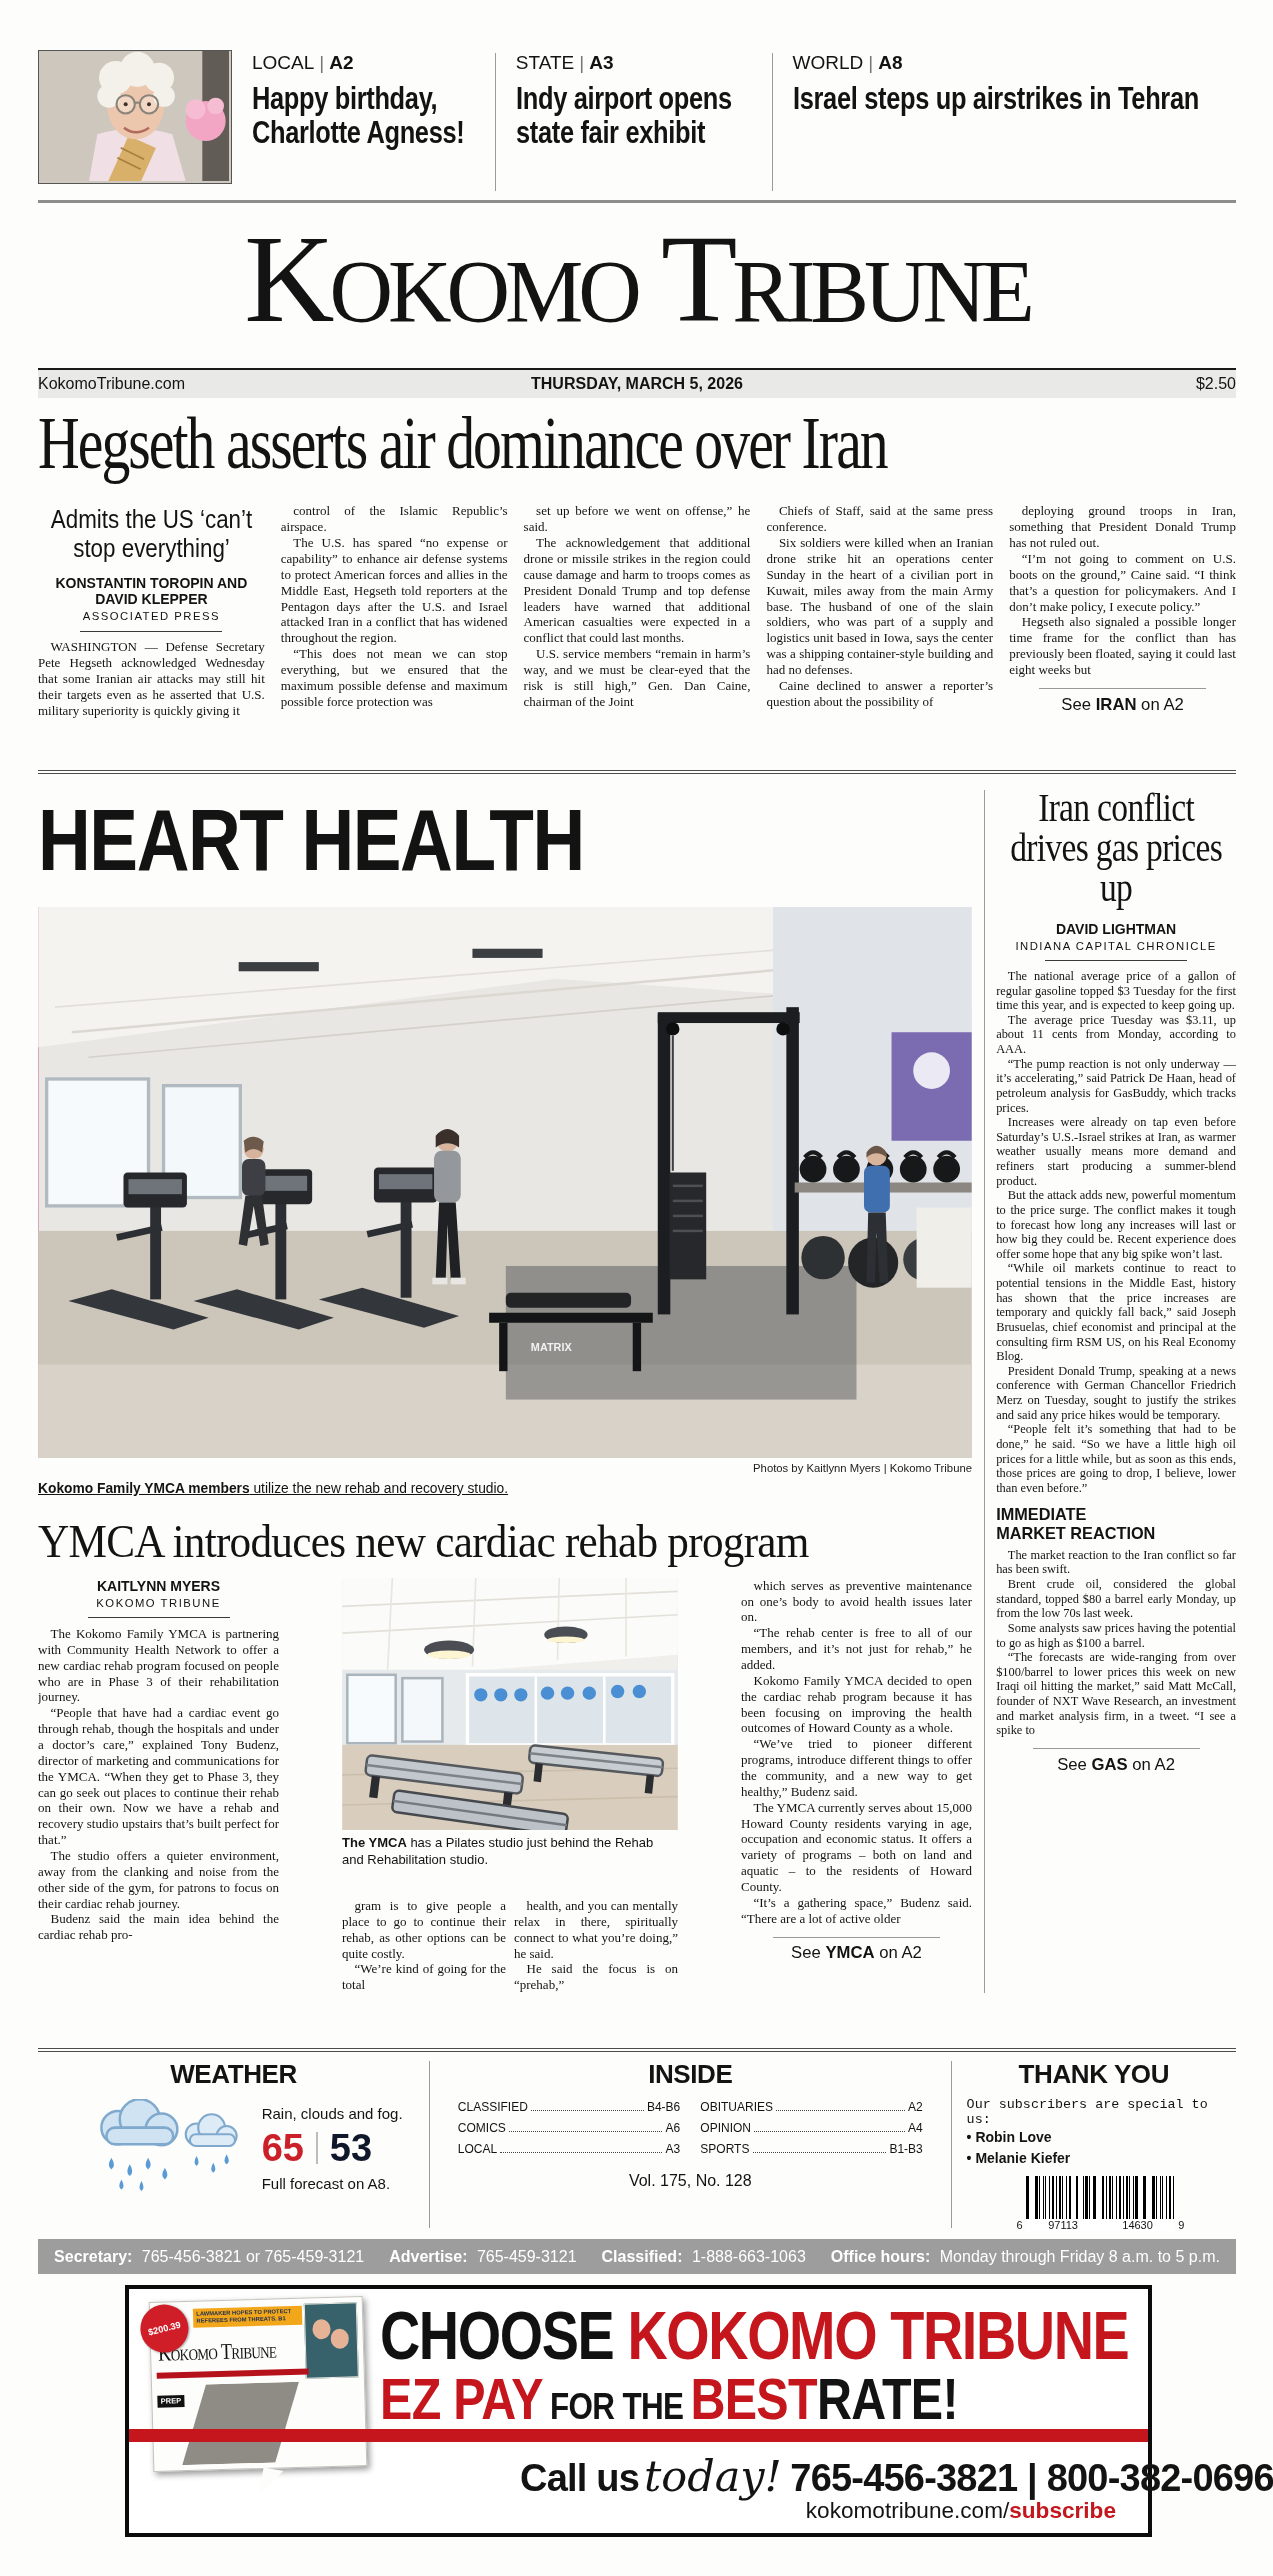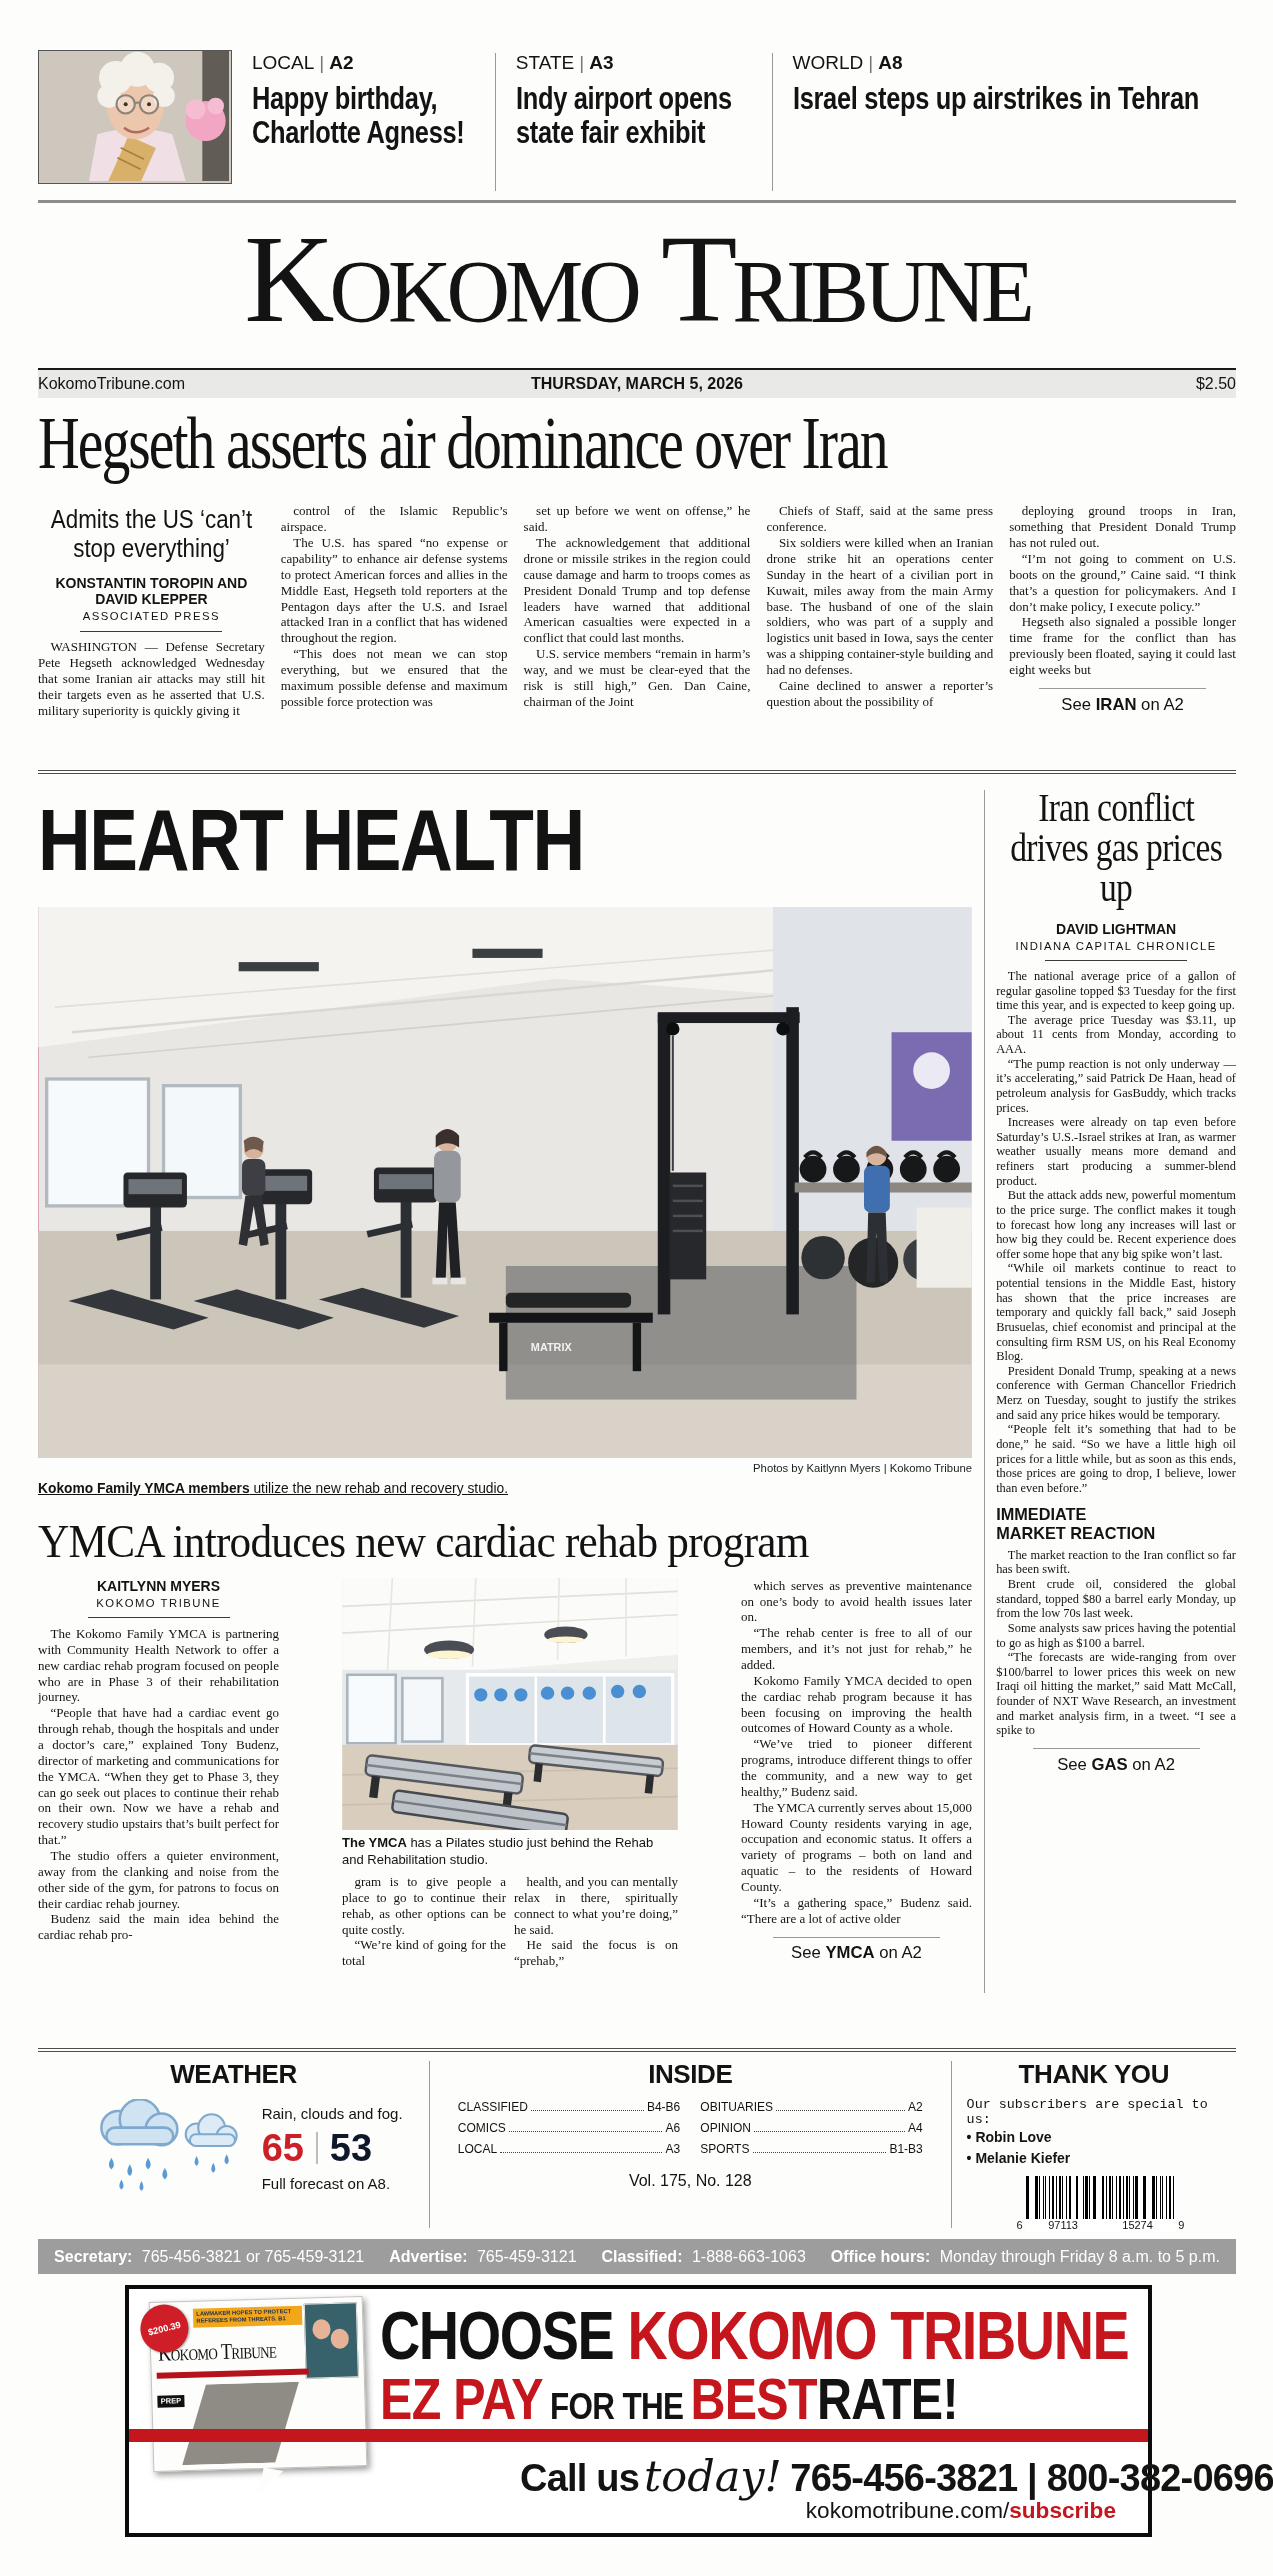--- a/index.html
+++ b/index.html
@@ -74,21 +74,21 @@
   .caption { font-family:"Liberation Sans",sans-serif; font-size:13.8px; margin-top:6.7px;text-decoration:underline; }
   .caption b { font-weight:700; }
   .ymca-hl { font-size:47px; letter-spacing:-0.8px; height:52px; margin-top:18.4px; }
   .ymca-hl .nw { transform:scaleX(.92); }
   .ymca-cols { display:flex; justify-content:space-between; margin-top:11.7px; }
   .ycol1 { flex:0 0 241px; }
   .ymid  { flex:0 0 336px; }
   .ycol4 { flex:0 0 231px; }
   .inset { width:336px; height:252px; background:#e5e2dd; }
   .icap { font-family:"Liberation Sans",sans-serif; font-size:13px; line-height:1.25; margin-top:5.8px; }
-  .ysub { display:flex; gap:8px; margin-top:6px; }
+  .ysub { display:flex; gap:8px; margin-top:30px; }
   .ysub > div { flex:1; }
 
   .gas-hl { font-size:39px; line-height:1.02; letter-spacing:-0.8px; text-align:center; margin-top:5px; }
   .gas-by { margin-top:13.4px; }
   .gas-body p { font-size:12.4px; line-height:1.18; text-align:justify; text-indent:11.7px; margin:0; }
   .gas-sub { font-family:"Liberation Sans",sans-serif; font-weight:700; font-size:16.3px;
              line-height:1.12; margin:10px 0 5.8px; }
 
   
   .bottom { top:2056px; height:177px; display:flex; }
@@ -613,21 +613,21 @@
         <div class="ty-names">
             <div>• Robin Love</div>
             <div>• Melanie Kiefer</div>
           </div>
         <div class="bc-wrap">
           <span class="bc-sm">6</span>
           <span class="bc-mid">
             <span class="barcode" style="display:block"></span>
             <span class="bc-digits">
               <span>97113</span>
-                <span>15274</span>
+                <span>14630</span>
             </span>
           </span>
           <span class="bc-sm">9</span>
         </div>
       </div>
     </div>
   </div>
 
   <div class="abs subbar">
       <span><b>Secretary:</b> 765-456-3821 or 765-459-3121</span>

